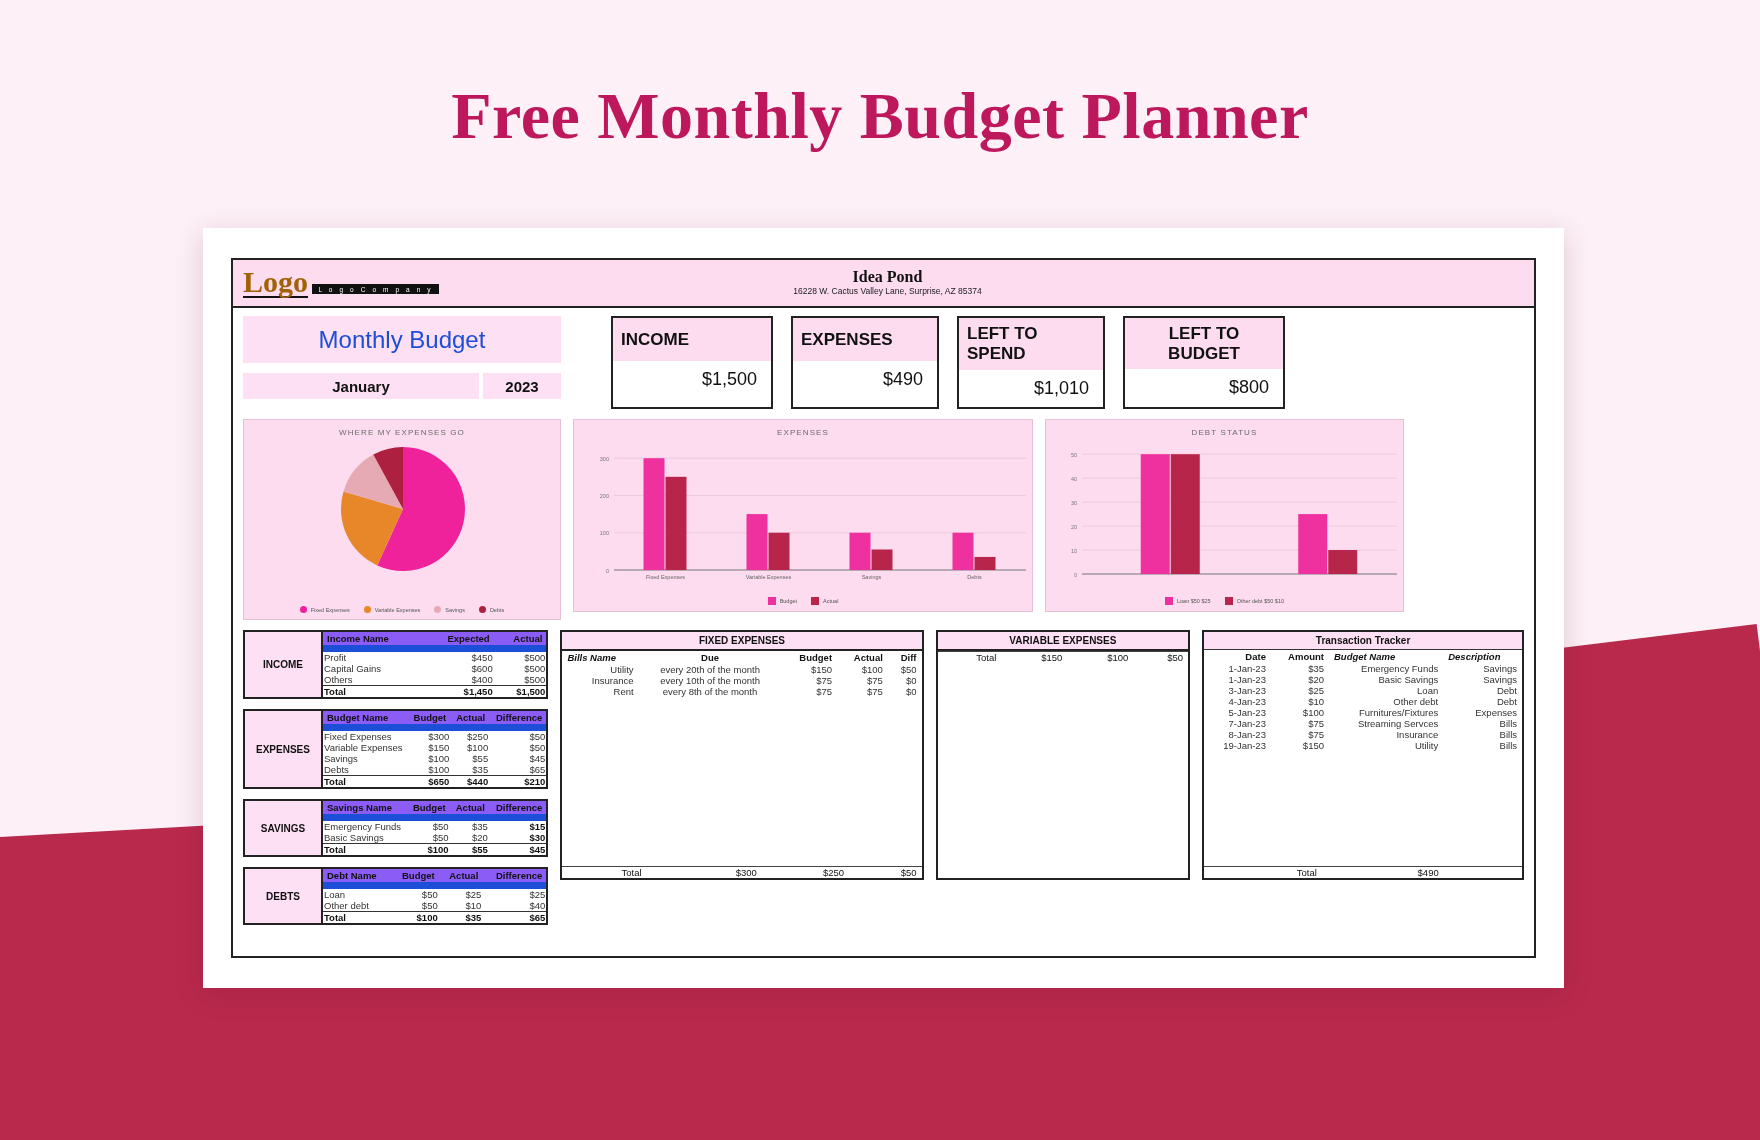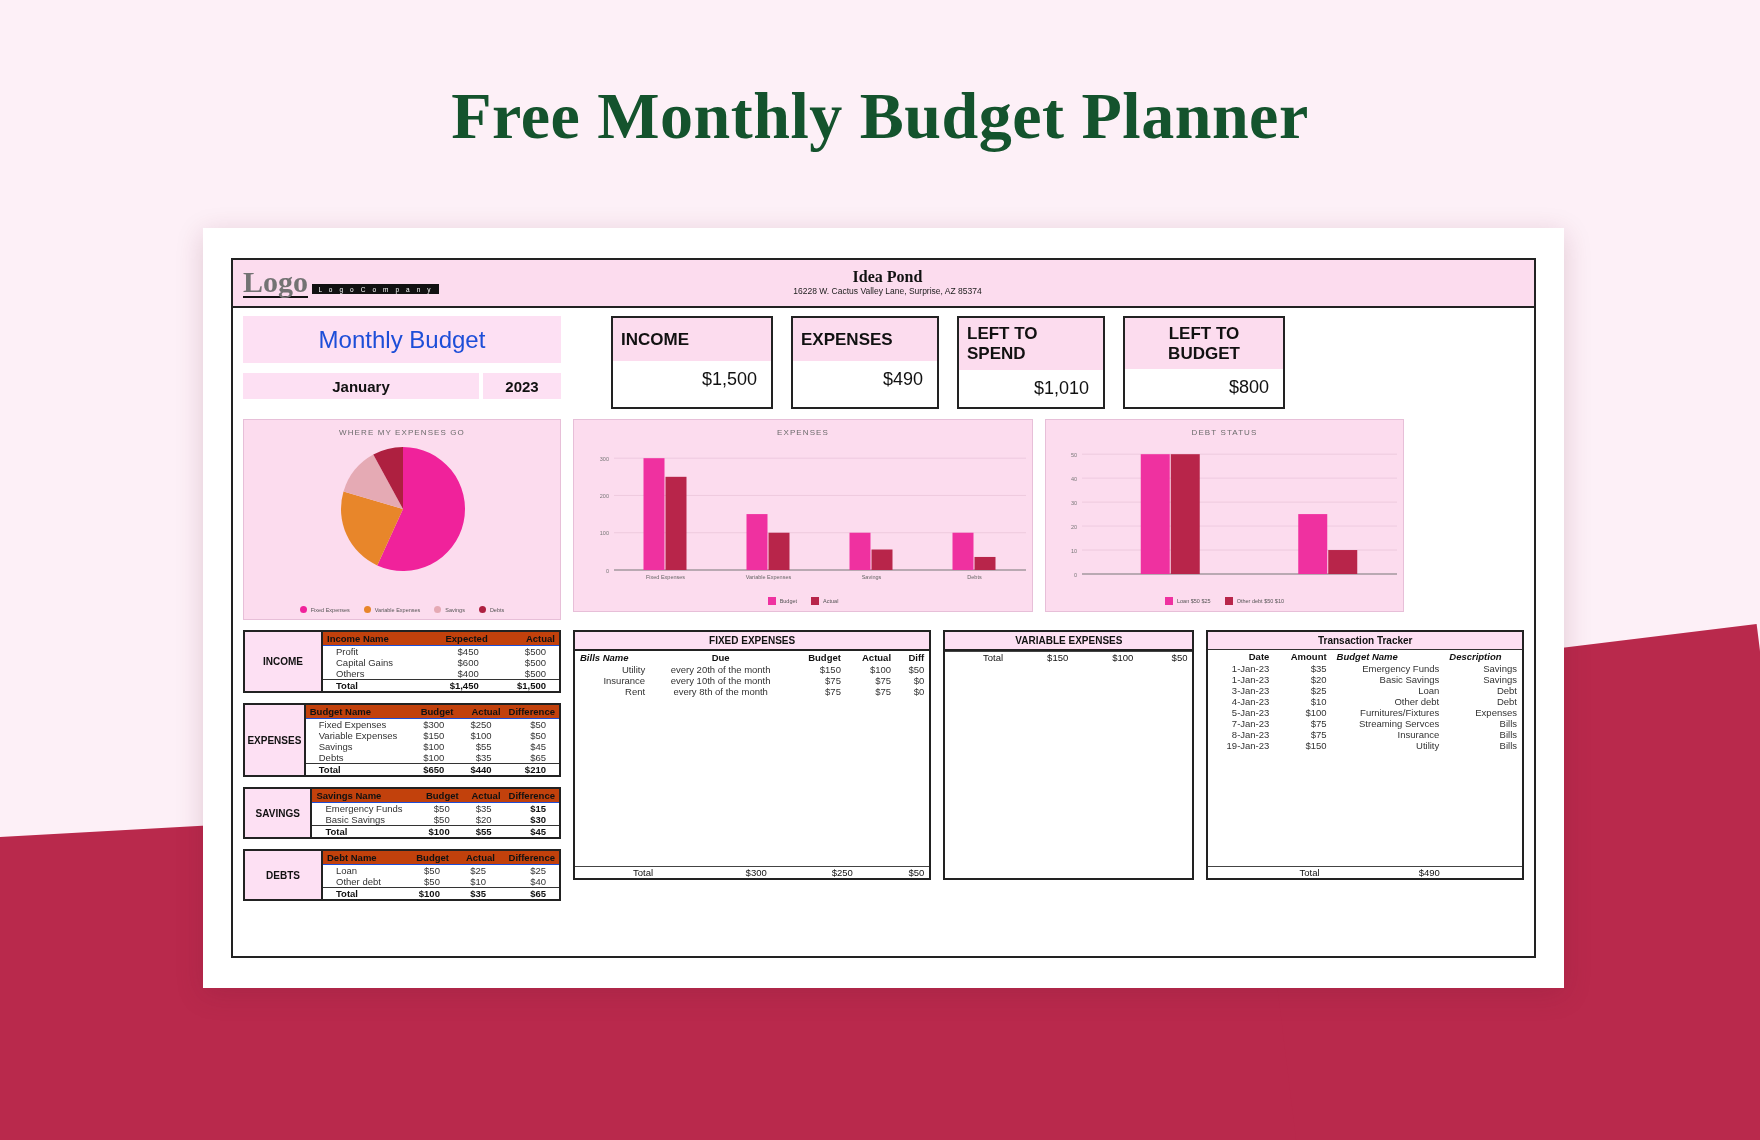--- a/index.html
+++ b/index.html
@@ -37,21 +37,21 @@
 
   
   #page-title {
     position: absolute;
     top: 78px;
     left: 0; right: 0;
     text-align: center;
     font-family: "Liberation Serif", serif;
     font-weight: bold;
     font-size: 66px;
-    color: #14532d;
+    color: #be185d;
     letter-spacing: 0.5px;
     z-index: 3;
   }
 
   
   #sheet {
     position: absolute;
     left: 203px;
     top: 228px;
     width: 1361px;
@@ -76,21 +76,21 @@
     background: #fcdcee;
     border-bottom: 2px solid #222;
     position: relative;
   }
   .logo-block { padding-left: 10px; width: 220px; }
   .logo-word {
     font-family: "Liberation Serif", serif;
     font-size: 30px;
     font-weight: bold;
     line-height: 0.95;
-    color: #737373;
+    color: #a16207;
     border-bottom: 2px solid #111;
     display: inline-block;
   }
   .logo-sub {
     background: #111;
     color: #fff;
     font-size: 6.5px;
     letter-spacing: 2.6px;
     padding: 2px 6px 1px 6px;
     display: inline-block;
@@ -206,35 +206,35 @@
   .lbl-cell {
     width: 78px;
     background: #fde0f3;
     border-right: 2px solid #222;
     display: flex; align-items: center; justify-content: center;
     font-weight: bold; font-size: 10px; color: #111;
   }
   .lbl-body { flex: 1; }
   table.grid { width: 100%; border-collapse: collapse; }
   table.grid th {
-    background: #c2410c;
+    background: #8b5cf6;
     font-size: 9.5px;
     font-weight: bold;
     color: #111;
     text-align: right;
     padding: 1px 4px;
-    border-bottom: 1px solid #1d4ed8;
+    border-bottom: 7px solid #1d4ed8;
     white-space: nowrap;
   }
   table.grid th.left { text-align: left; }
   table.grid td {
     font-size: 9.5px;
     color: #333;
     text-align: right;
-    padding: 0px 13px;
+    padding: 0px 1px;
     white-space: nowrap;
   }
   table.grid td.left { text-align: left; }
   table.grid tr.total td { font-weight: bold; color: #111; border-top: 1px solid #333; }
   table.grid tr.total td.diffcol,
   table.grid td.diffcol.bold { font-weight: bold; color: #111; }
 
   
   .panel {
     border: 2px solid #222;

